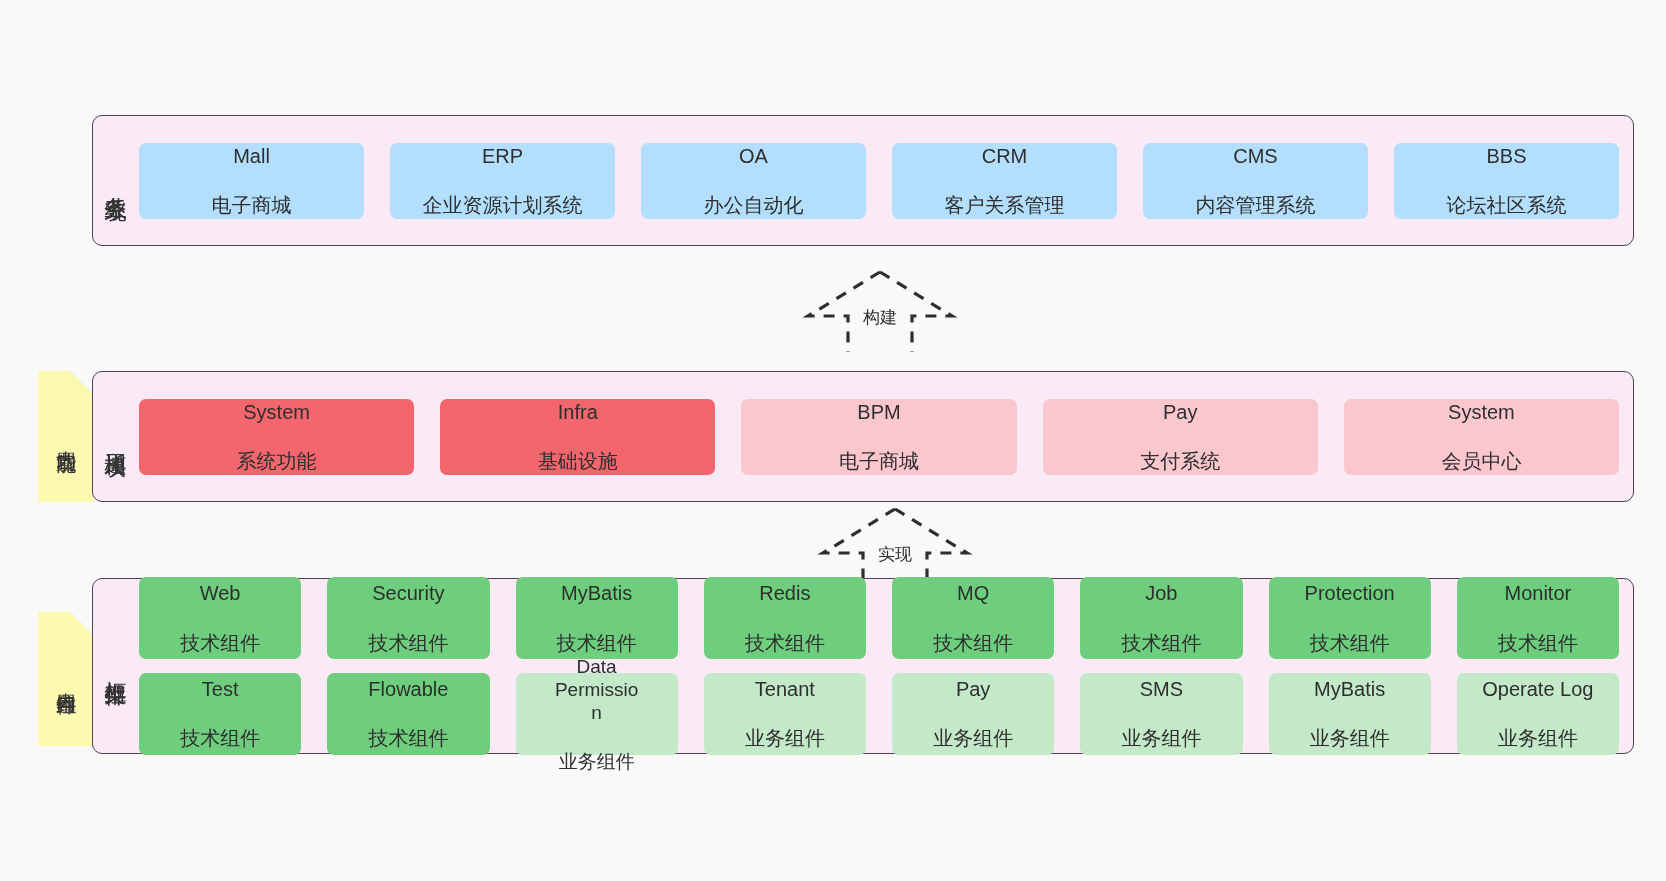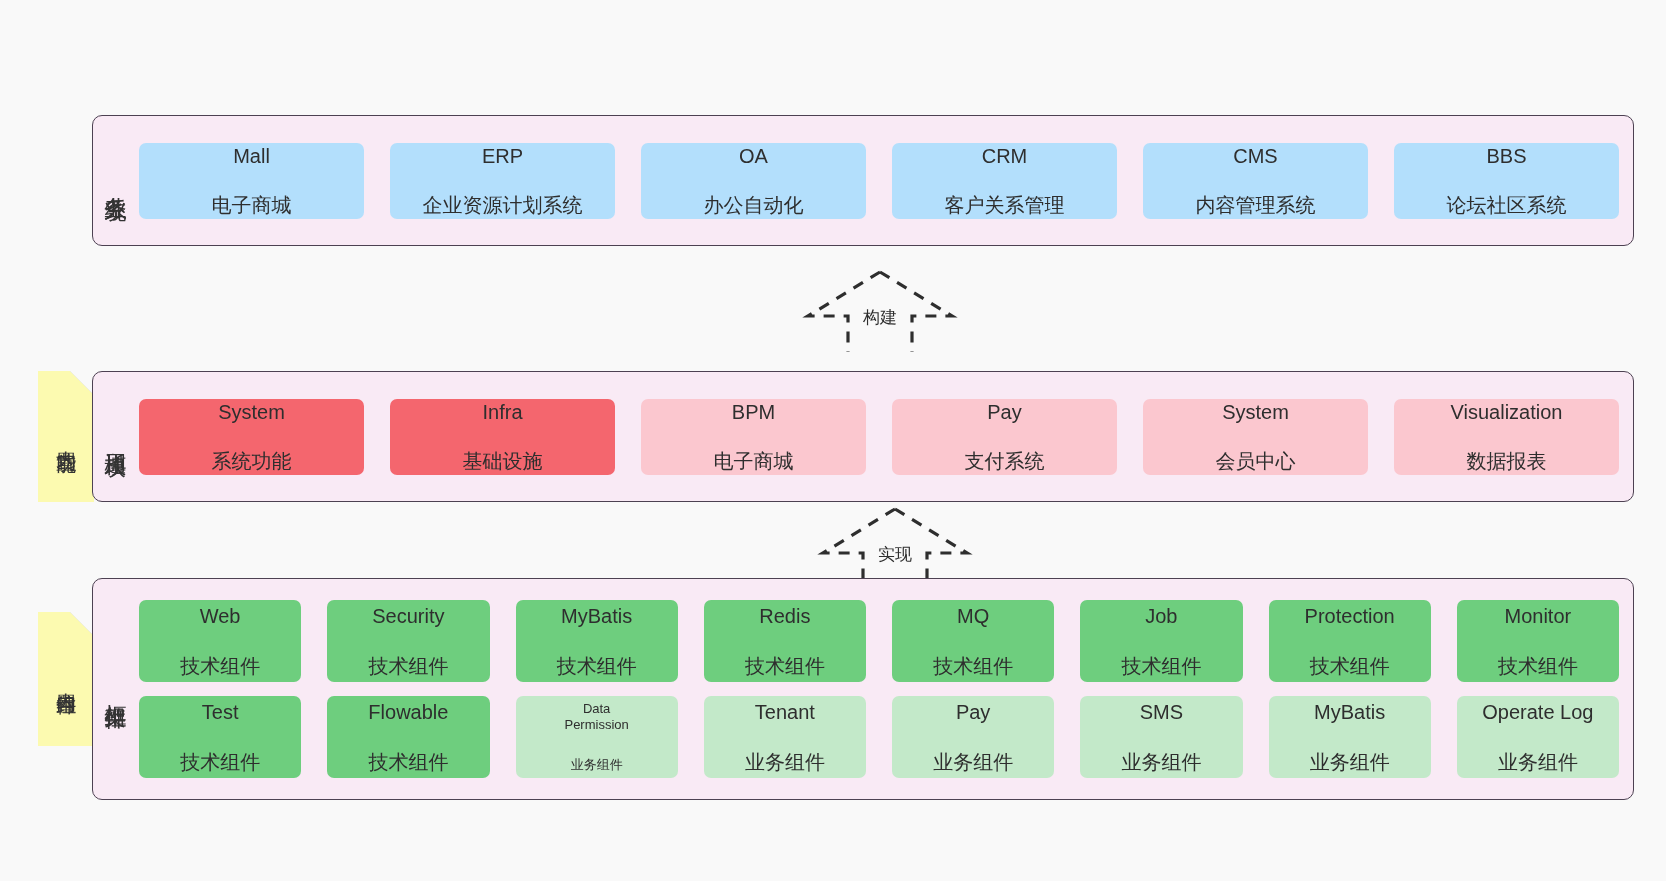--- a/index.html
+++ b/index.html
@@ -207,43 +207,39 @@
           <span class="t2">电子商城</span>
         </div>
         <div class="box pink">
           <span class="t1">Pay</span>
           <span class="t2">支付系统</span>
         </div>
         <div class="box pink">
           <span class="t1">System</span>
           <span class="t2">会员中心</span>
         </div>
-        <div class="box pink">
-          <span class="t1">Visualization</span>
-          <span class="t2">数据报表</span>
-        </div>
       </div>
     </div>
   </div>
 
   <div class="arrow" style="left:815px; top:505px; width:160px; height:84px;">
     <svg width="160" height="84" viewBox="0 0 160 84">
       <path d="M 80 4 L 8 48 L 48 48 L 48 84" fill="none" stroke="#2e2e2e" stroke-width="3.2" stroke-dasharray="11,9"></path>
       <path d="M 80 4 L 152 48 L 112 48 L 112 84" fill="none" stroke="#2e2e2e" stroke-width="3.2" stroke-dasharray="11,9"></path>
     </svg>
     <span class="arrow-label" style="top:38px;">实现</span>
   </div>
 
   <div class="sticky" style="left:38px; top:612px; height:134px;">
     <span>内置组件</span>
     <span class="fold"></span>
     <span class="fold-shade"></span>
   </div>
 
-  <div class="layer" id="layer-framework" style="left:92px; top:578px; width:1542px; height:222px;">
+  <div class="layer" id="layer-framework" style="left:92px; top:578px; width:1542px; height:176px;">
     <div class="layer-label">框架组件</div>
     <div class="layer-body">
 
       <div class="row" style="height:82px;">
         <div class="box green">
           <span class="t1">Web</span>
           <span class="t2">技术组件</span>
         </div>
         <div class="box green">
           <span class="t1">Security</span>
@@ -277,21 +273,21 @@
 
       <div class="row" style="height:82px;">
         <div class="box green">
           <span class="t1">Test</span>
           <span class="t2">技术组件</span>
         </div>
         <div class="box green">
           <span class="t1">Flowable</span>
           <span class="t2">技术组件</span>
         </div>
-        <div class="box lgreen" style="font-size:13px;">
+        <div class="box lgreen" style="font-size:19px;">
           <span class="t1" style="display:block; max-width:84px; word-wrap:break-word;">Data Permission</span>
           <span class="t2">业务组件</span>
         </div>
         <div class="box lgreen">
           <span class="t1">Tenant</span>
           <span class="t2">业务组件</span>
         </div>
         <div class="box lgreen">
           <span class="t1">Pay</span>
           <span class="t2">业务组件</span>

